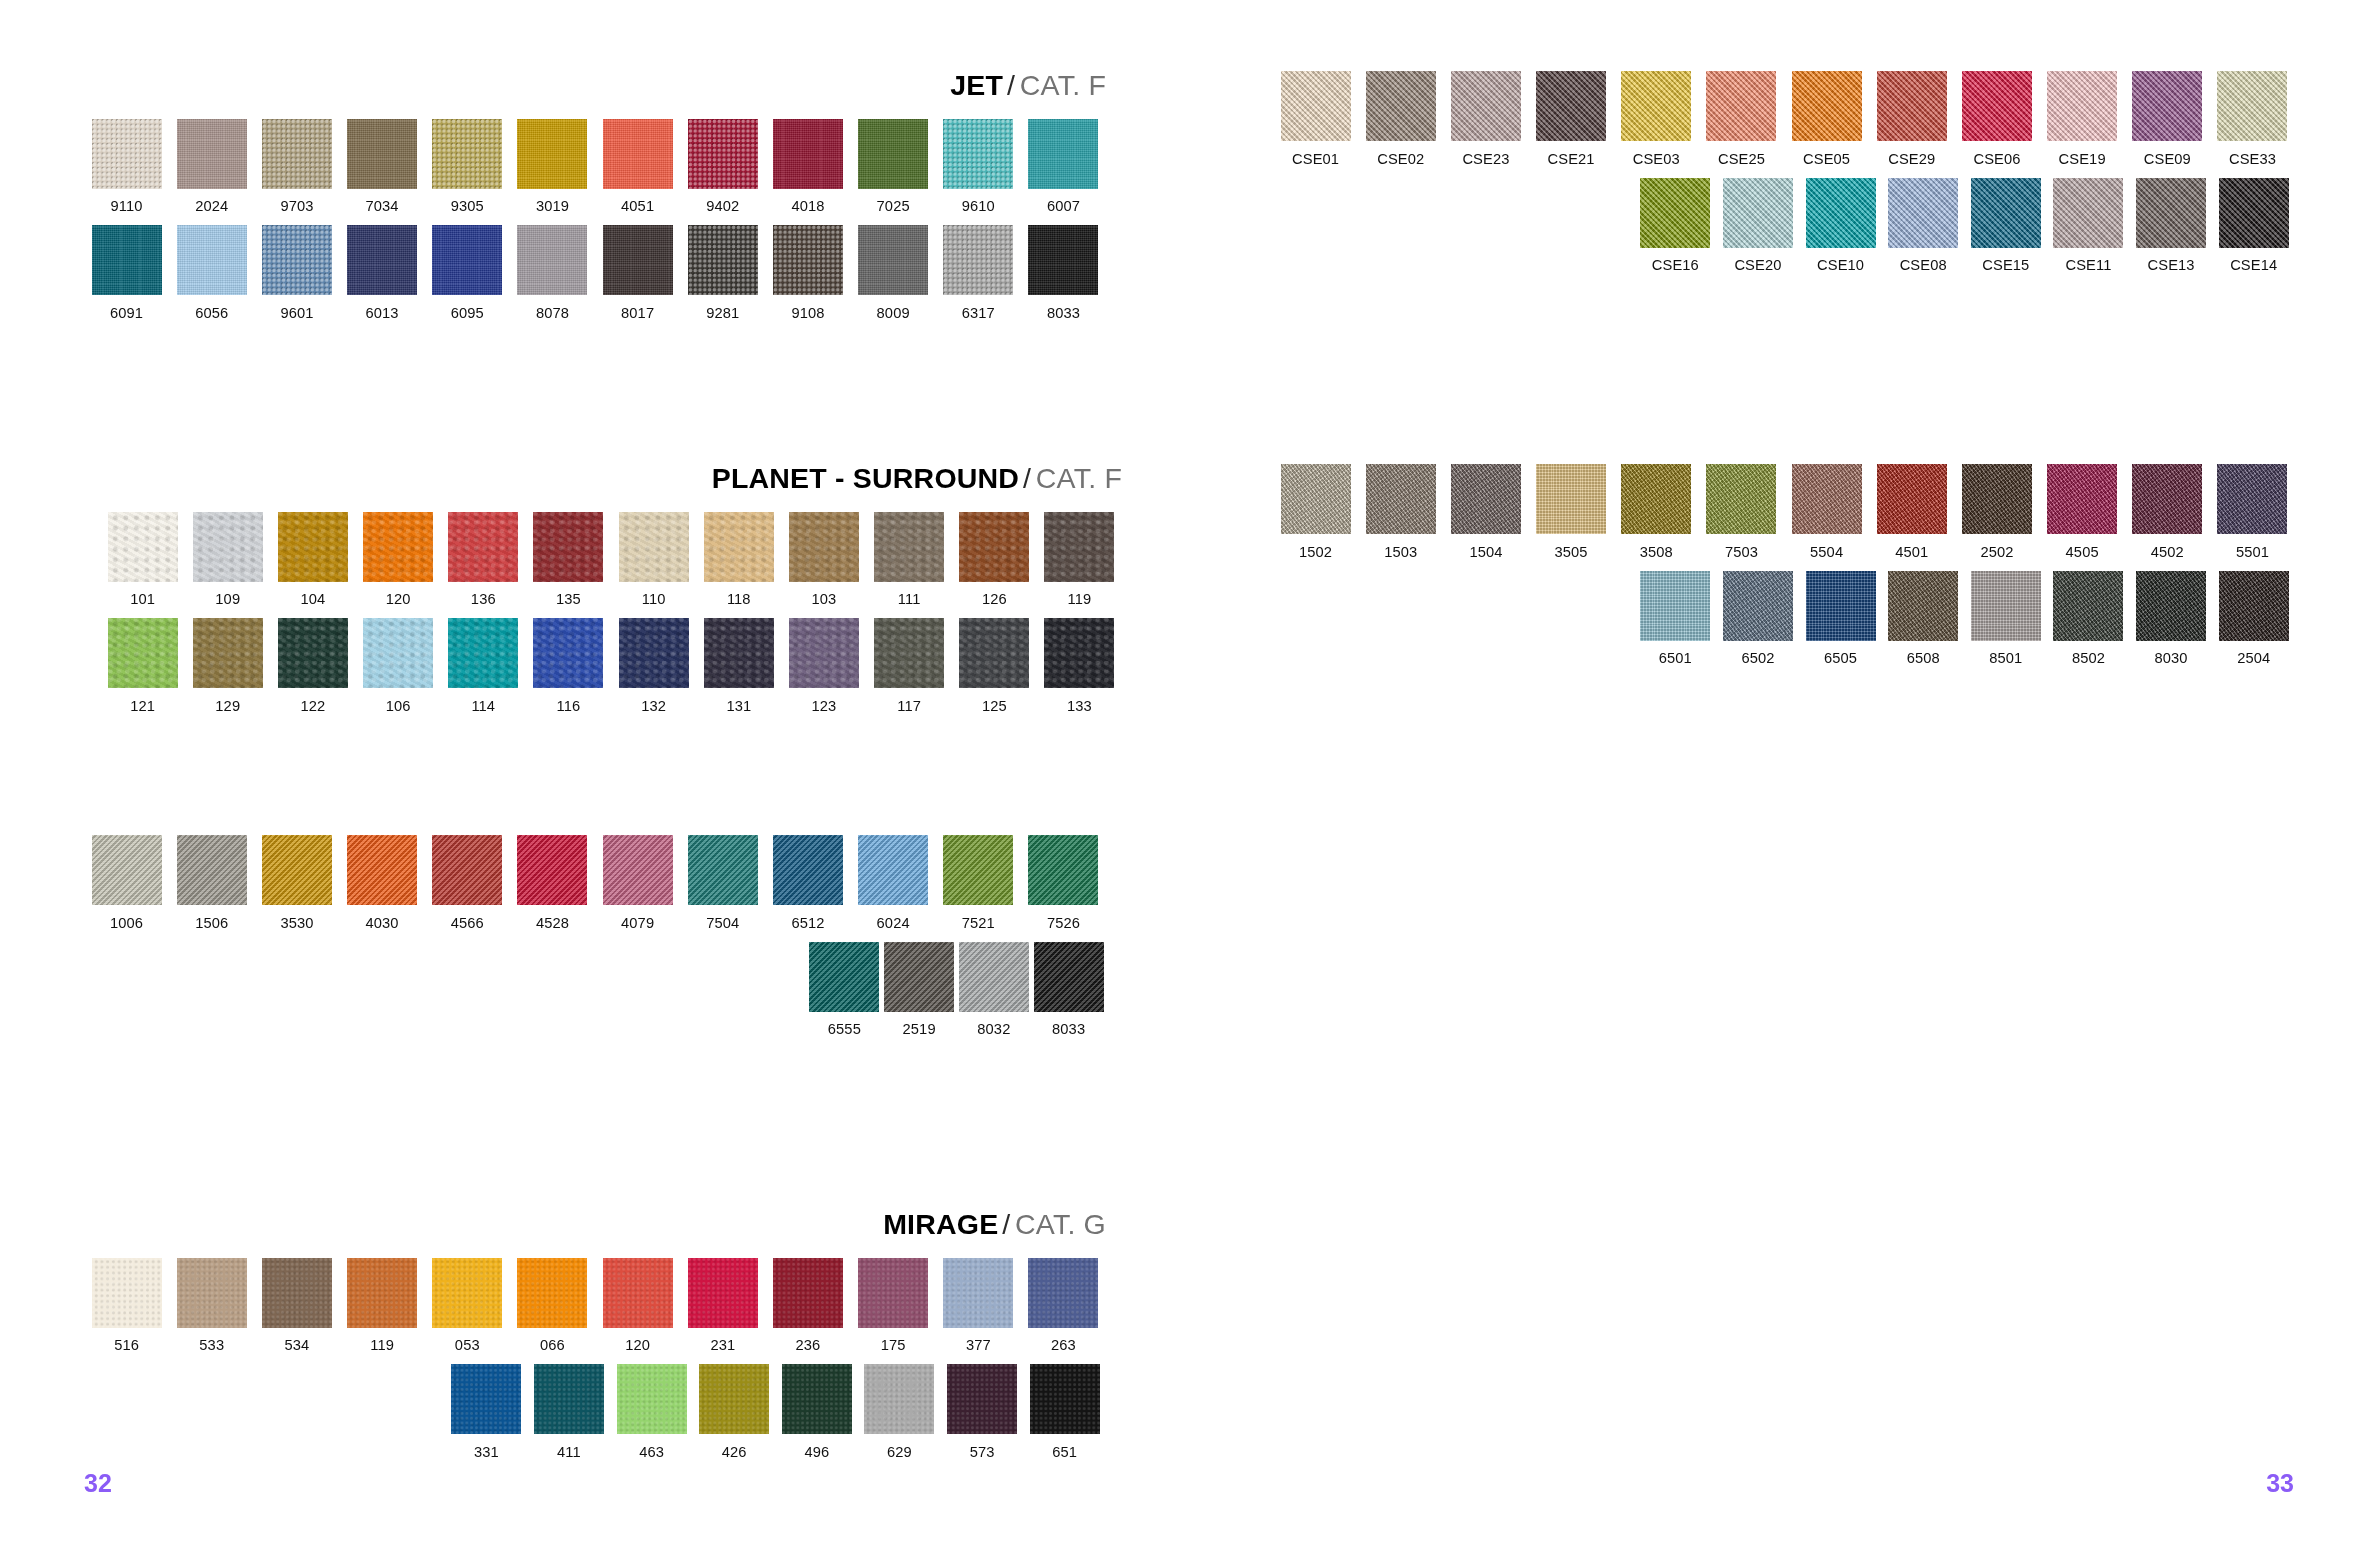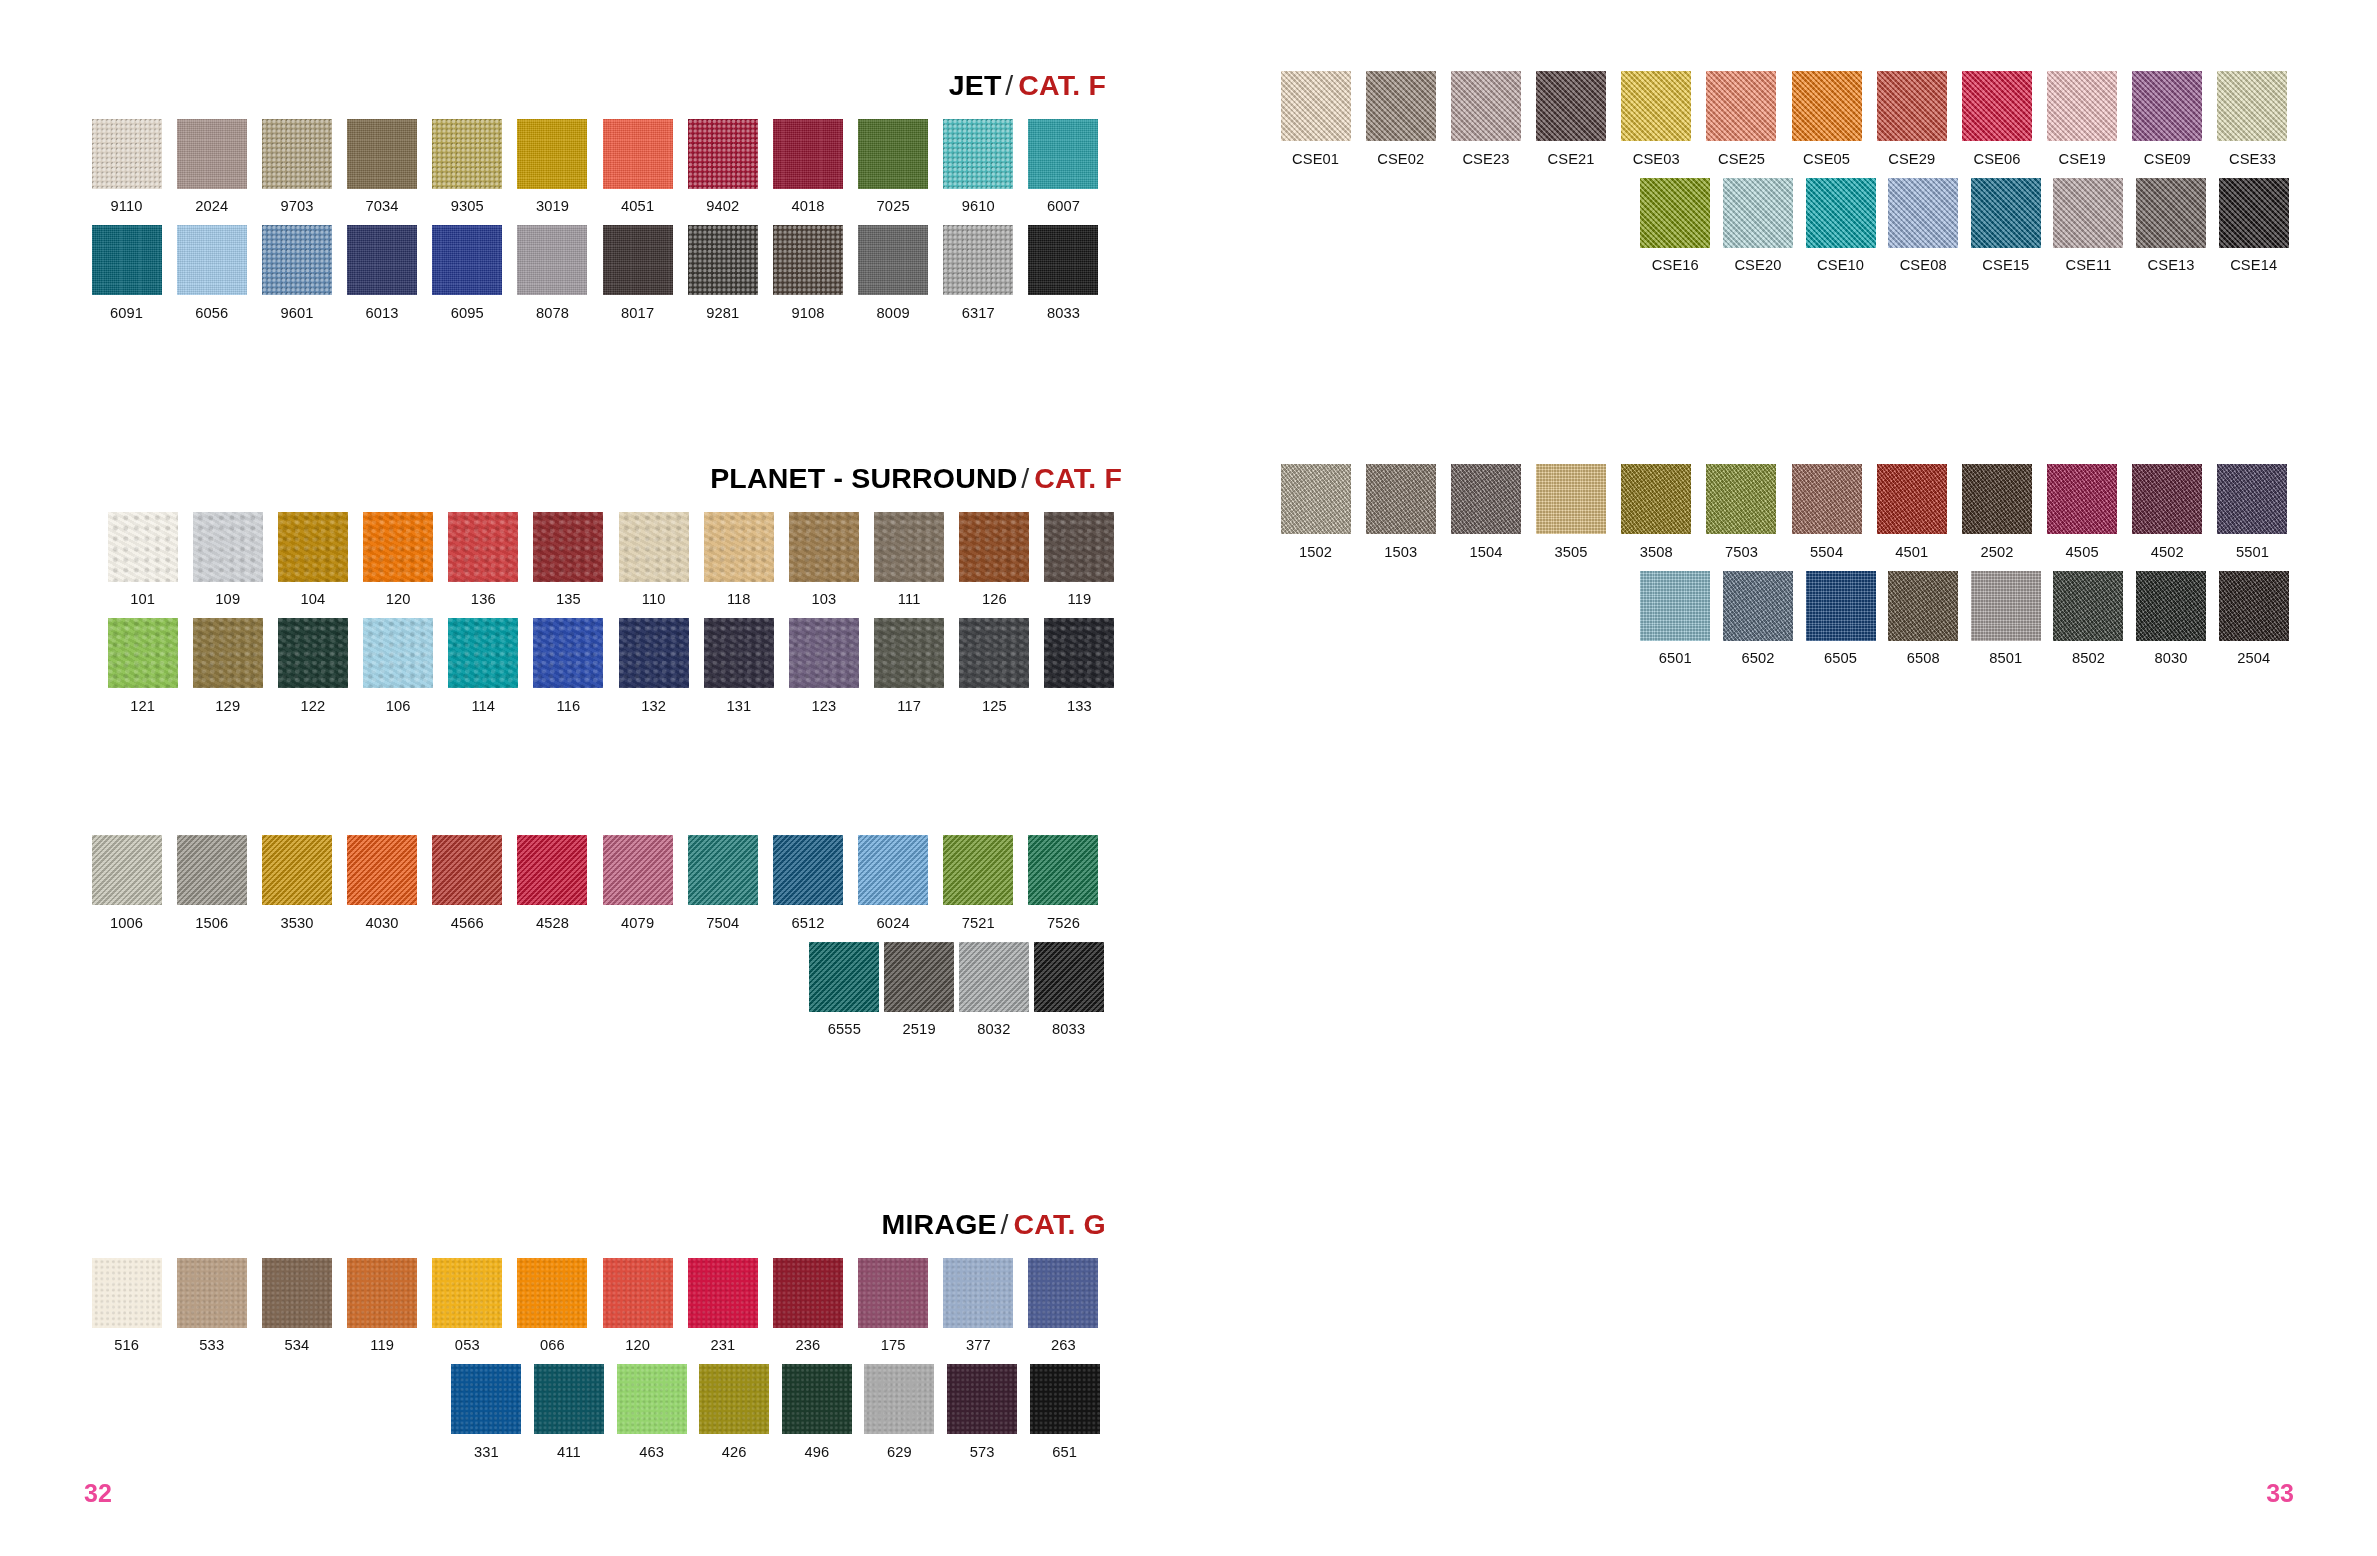--- a/index.html
+++ b/index.html
@@ -25,21 +25,21 @@
     text-align:right;
     font-size:28.5px;
     letter-spacing:0.2px;
     white-space:nowrap;
     color:#000;
     margin-bottom:19px;
     line-height:1;
   }
   .sec-head .nm{font-weight:bold;}
   .sec-head .sl{font-weight:normal;color:#2a2a2a;margin:0 4.8px 0 3.8px;}
-  .sec-head .ct{font-weight:bold;color:#b91c1c;text-align:center;}
+  .sec-head .ct{font-weight:normal;color:#737373;text-align:center;}
 
   .rows{display:flex;flex-direction:column;gap:11.4px;}
   .row{display:flex;}
   .cell{
     width:90px;
     display:flex;
     flex-direction:column;
     align-items:center;
   }
   .chip{
@@ -99,24 +99,24 @@
     background-size:4.8px 4.8px, 4.8px 4.8px;
   }
   .tex-linen{
     background-image:
       repeating-linear-gradient(0deg, rgba(255,255,255,.22) 0 1px, rgba(0,0,0,.10) 1px 2.9px),
       repeating-linear-gradient(90deg, rgba(255,255,255,.20) 0 1px, rgba(0,0,0,.12) 1px 2.9px);
   }
 
   .pageno{
     position:absolute;
-    bottom:49px;
+    bottom:59px;
     font-size:25px;
     font-weight:bold;
-    color:#ec4899;
+    color:#8b5cf6;
   }
   .pageno.left{left:84px;}
   .pageno.right{right:84px;}
 </style>
 </head>
 <body>
 
 <div class="page">
   <div class="spread">
 

